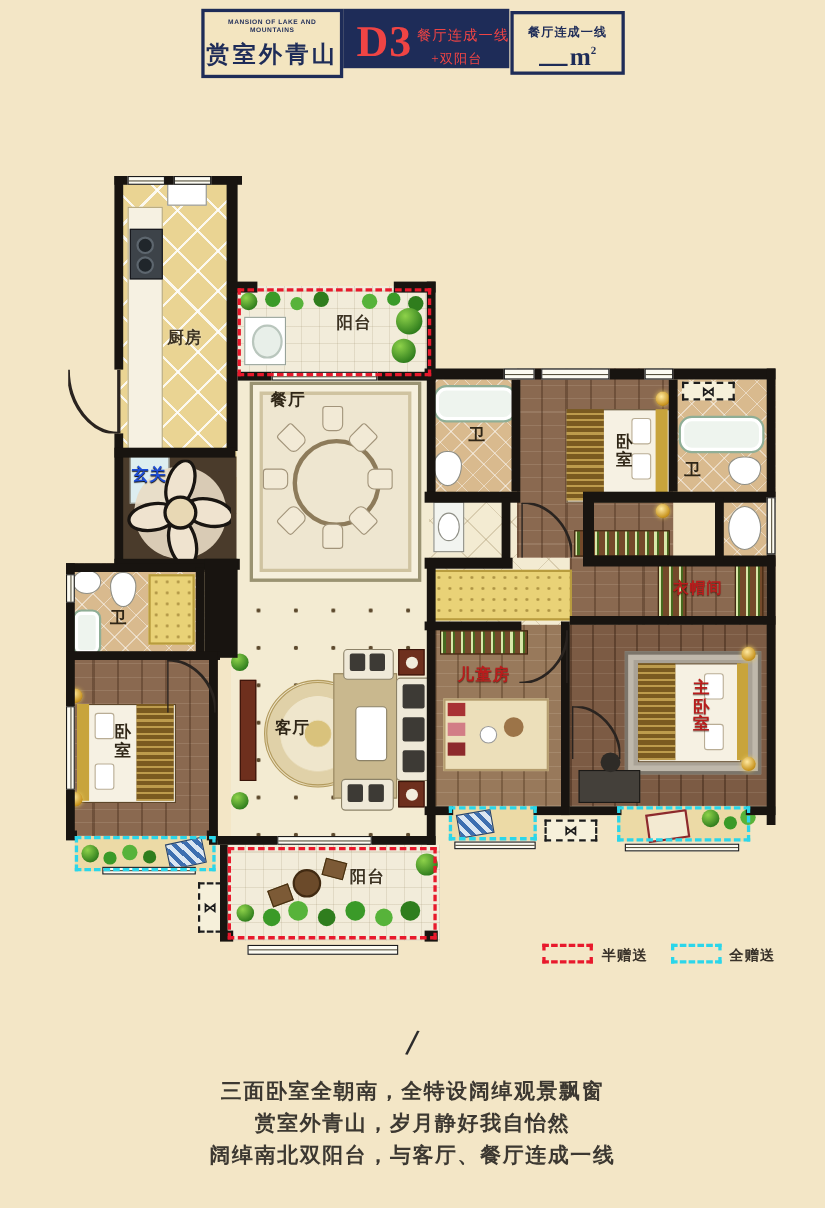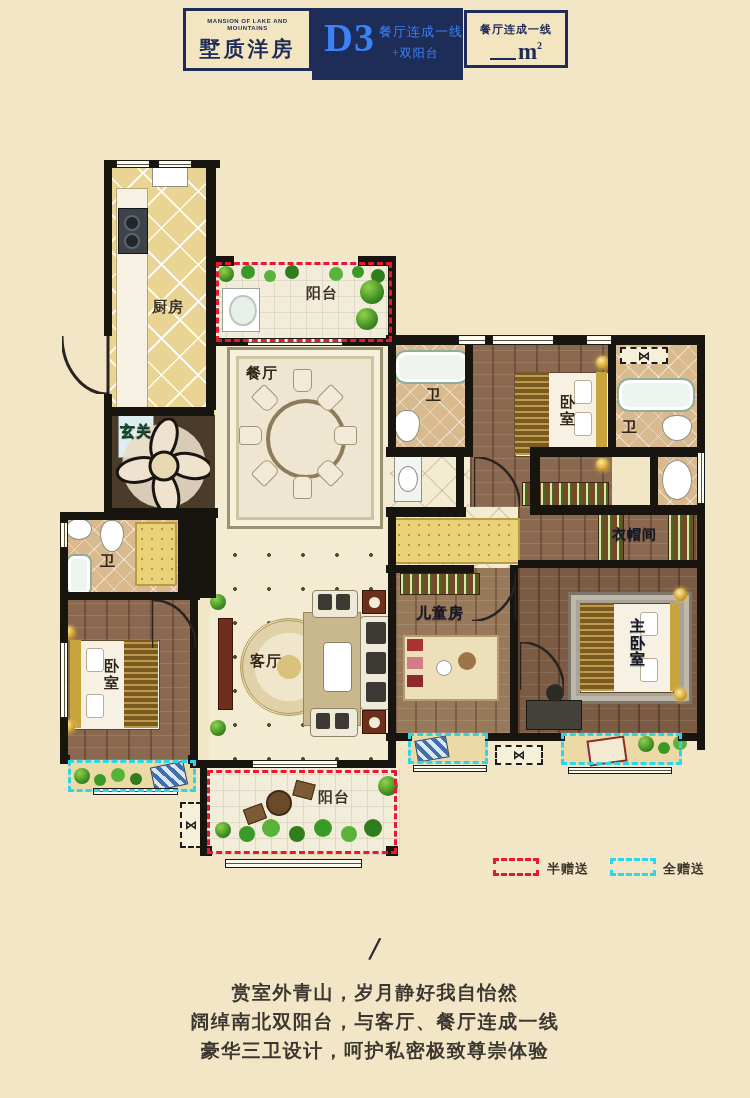--- a/index.html
+++ b/index.html
@@ -3,21 +3,21 @@
 <meta charset="utf-8">
 <style>
   html,body{margin:0;padding:0;}
   body{width:750px;height:1098px;position:relative;background:#f3e6c6;font-family:"Liberation Sans",sans-serif;overflow:hidden;}
   .abs{position:absolute;}
   
   .hdr-box{position:absolute;box-sizing:border-box;}
   .hdr-left{left:183px;top:8px;width:129px;height:63px;border:3px solid #1e2c58;background:#f3e5c0;text-align:center;}
   .brand-en{font-size:6px;line-height:7px;color:#1e2c58;font-weight:bold;letter-spacing:.5px;margin-top:7px;padding:0 14px;}
   .brand-cn{font-family:"Liberation Serif",serif;font-size:21px;font-weight:bold;color:#1e2c58;letter-spacing:3px;margin-top:3px;}
-  .hdr-mid{left:312px;top:8px;width:151px;height:72px;background:#1e2c58;color:#3b82f6;}
+  .hdr-mid{left:312px;top:8px;width:151px;height:54px;background:#1e2c58;color:#ef4444;}
   .unit-code{position:absolute;left:12px;top:6px;font-family:"Liberation Serif",serif;font-size:40px;font-weight:bold;letter-spacing:1px;}
   .unit-desc1{position:absolute;left:67px;top:15px;font-family:"Liberation Serif",serif;font-size:13px;letter-spacing:1px;}
   .unit-desc2{position:absolute;left:80px;top:37px;font-family:"Liberation Serif",serif;font-size:12px;letter-spacing:1px;}
   .hdr-right{left:464px;top:10px;width:104px;height:58px;border:3px solid #1e2c58;background:#f3e5c0;color:#1e2c58;text-align:center;}
   .area-label{font-size:11px;font-weight:bold;letter-spacing:1px;margin-top:9px;}
   .area-row{margin-top:2px;}
   .area-line{display:inline-block;width:26px;border-bottom:2px solid #1e2c58;vertical-align:-1px;margin-right:2px;}
   .area-unit{font-family:"Liberation Serif",serif;font-size:23px;font-weight:bold;}
   .area-sup{font-family:"Liberation Serif",serif;font-size:10px;font-weight:bold;vertical-align:10px;}
   
@@ -41,23 +41,23 @@
   .sand{background-color:#ecdaa6;}
   .foyer-bg{background:#4a3b2b;}
   .win{position:absolute;background:#fcfbf2;border:1px solid #1a1a1a;box-sizing:border-box;}
   .win-h{background-image:linear-gradient(#57523f 0 0);background-size:100% 1px;background-position:center;background-repeat:no-repeat;}
   .win-v{background-image:linear-gradient(#57523f 0 0);background-size:1px 100%;background-position:center;background-repeat:no-repeat;}
   .gift-half{position:absolute;border:3px dashed #e8192c;box-sizing:border-box;}
   .gift-full{position:absolute;border:3px dashed #2bd6ea;box-sizing:border-box;}
   .label{position:absolute;font-weight:bold;font-size:15px;color:#362c1b;letter-spacing:1px;white-space:nowrap;}
   .label.lt{color:#3d3322;text-shadow:0 0 2px rgba(255,255,255,.6);}
   .label.stack{width:18px;line-height:1.1;word-break:break-all;white-space:normal;letter-spacing:0;}
-  .label.onwood{color:#0f172a;text-shadow:0 1px 1px rgba(40,20,5,.6);}
+  .label.onwood{color:#b91c1c;text-shadow:0 1px 1px rgba(40,20,5,.6);}
   .label.dark{color:#2f2617;}
-  .label.gold{color:#14532d;text-shadow:0 1px 1px #000;}
+  .label.gold{color:#1d4ed8;text-shadow:0 1px 1px #000;}
   
   .tub{position:absolute;background:#eef4ee;border:2px solid #8fae96;border-radius:12px;box-shadow:inset 0 0 0 3px #fff;}
   .fix{position:absolute;background:#fff;border:1px solid #8f8f86;box-sizing:border-box;}
   .oval{border-radius:50%;}
   .toilet{border-radius:46% 46% 50% 50%/40% 40% 60% 60%;}
   .bedbase{position:absolute;background:#f6f1e3;border:1px solid #5d4629;}
   .hb{position:absolute;background:#6a4c2c;}
   .pillow{position:absolute;background:#fff;border:1px solid #b9ad95;border-radius:3px;}
   .gold-dot{position:absolute;width:13px;height:13px;border-radius:50%;background:radial-gradient(circle at 40% 35%,#ffe9a0,#c28b12 75%);box-shadow:0 0 4px #e8c75a;}
   .plant{position:absolute;width:16px;height:16px;border-radius:50%;background:radial-gradient(circle at 35% 30%,#8ed24a,#2f7d1d 75%);}
@@ -80,21 +80,21 @@
   
   #desc{position:absolute;left:0;top:930px;width:750px;text-align:center;color:#3a3a3a;}
   #slash{font-size:34px;font-weight:bold;color:#2c2c2c;font-family:"Liberation Serif",serif;transform:rotate(8deg);display:inline-block;}
   .desc-line{font-size:19px;font-weight:bold;letter-spacing:1.5px;line-height:29px;color:#3c3831;}
 </style>
 </head>
 <body>
 
 <div class="hdr-box hdr-left">
   <div class="brand-en">MANSION OF LAKE AND MOUNTAINS</div>
-  <div class="brand-cn">墅质洋房</div>
+  <div class="brand-cn">赏室外青山</div>
 </div>
 <div class="hdr-box hdr-mid">
   <div class="unit-code">D3</div>
   <div class="unit-desc1">餐厅连成一线</div>
   <div class="unit-desc2">+双阳台</div>
 </div>
 <div class="hdr-box hdr-right">
   <div class="area-label">餐厅连成一线</div>
   <div class="area-row"><span class="area-line"></span><span class="area-unit">m</span><span class="area-sup">2</span></div>
 </div>
@@ -327,21 +327,21 @@
     <path d="M0 0 A44 48 0 0 1 44 48" fill="none" stroke="#2a2420" stroke-width="2.5"></path>
     <line x1="0" y1="0" x2="0" y2="48" stroke="#2a2420" stroke-width="2.5"></line>
   </svg>
   <svg class="door" style="left:92px;top:440px;width:44px;height:48px;" viewBox="0 0 44 48">
     <path d="M0 0 A44 48 0 0 1 44 48" fill="none" stroke="#2a2420" stroke-width="2.5"></path>
     <line x1="0" y1="0" x2="0" y2="48" stroke="#2a2420" stroke-width="2.5"></line>
   </svg>
 
   <div class="label lt" style="left:92px;top:138px;">厨房</div>
   <div class="label lt" style="left:246px;top:124px;">阳台</div>
-  <div class="label dark" style="left:186px;top:204px;">餐厅</div>
+  <div class="label dark" style="left:186px;top:194px;">餐厅</div>
   <div class="label gold" style="left:60px;top:262px;">玄关</div>
   <div class="label dark" style="left:366px;top:226px;">卫</div>
   <div class="label dark stack" style="left:500px;top:234px;">卧室</div>
   <div class="label dark" style="left:562px;top:258px;">卫</div>
   <div class="label onwood" style="left:552px;top:366px;font-size:14px;">衣帽间</div>
   <div class="label dark" style="left:40px;top:392px;">卫</div>
   <div class="label dark stack" style="left:44px;top:498px;">卧室</div>
   <div class="label dark" style="left:190px;top:492px;">客厅</div>
   <div class="label onwood" style="left:356px;top:444px;">儿童房</div>
   <div class="label onwood stack" style="left:570px;top:458px;">主卧室</div>
@@ -349,16 +349,16 @@
 </div>
 
 <div class="gift-half" style="left:493px;top:858px;width:46px;height:18px;"></div>
 <div class="legend-label" style="left:547px;top:860px;">半赠送</div>
 <div class="gift-full" style="left:610px;top:858px;width:46px;height:18px;"></div>
 <div class="legend-label" style="left:663px;top:860px;">全赠送</div>
 
 <div id="desc">
   <div id="slash">/</div>
   <div style="height:10px;"></div>
+  <div class="desc-line">三面卧室全朝南，全特设阔绰观景飘窗</div>
   <div class="desc-line">赏室外青山，岁月静好我自怡然</div>
   <div class="desc-line">阔绰南北双阳台，与客厅、餐厅连成一线</div>
-  <div class="desc-line">豪华三卫设计，呵护私密极致尊崇体验</div>
 </div>
 
 </body></html>

